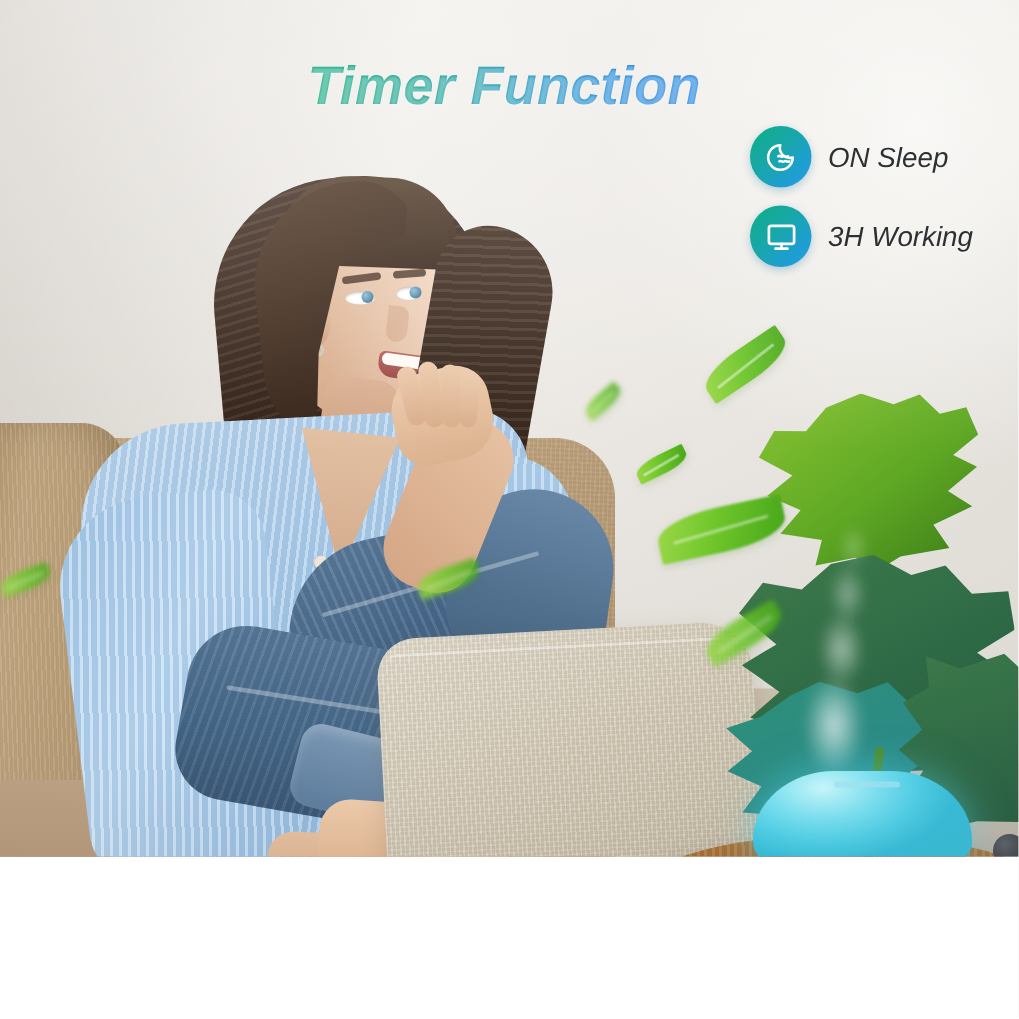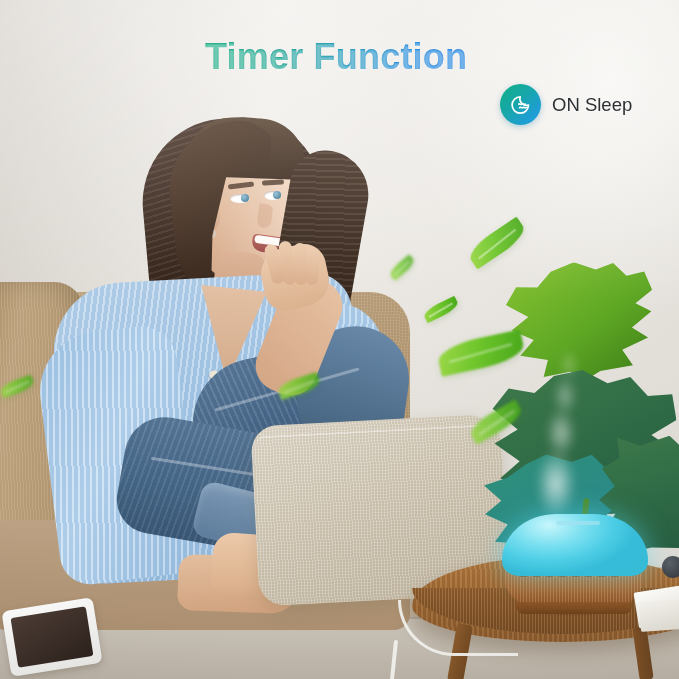--- a/index.html
+++ b/index.html
@@ -1,21 +1,21 @@
 <!DOCTYPE html>
 <html><head>
 <meta charset="utf-8">
 <title>Timer Function</title>
 <style>
   * { margin:0; padding:0; box-sizing:border-box; }
   html,body { width:679px; height:679px; overflow:hidden; background:#fff;
     font-family:"Liberation Sans","DejaVu Sans",sans-serif; }
 
-  #stage { position:relative; width:679px; height:679px; overflow:hidden;
-    background:#eceae6; }
+  #stage { position:relative; width:679px; height:571px; overflow:hidden;
+    background:#eceae6;font-style:italic; }
 
   
   .wall { position:absolute; left:0; top:0; width:679px; height:600px;
     background:
       radial-gradient(120% 90% at 22% 8%, #f4f2ef 0%, #eae7e2 55%, #dedbd5 100%);
   }
   .wall-shadow { position:absolute; left:0; top:0; width:300px; height:600px;
     background:linear-gradient(100deg, rgba(160,152,140,.30), rgba(160,152,140,0) 70%); }
   .wall-right-glow { position:absolute; right:0; top:0; width:340px; height:470px;
     background:radial-gradient(85% 70% at 80% 18%, #f7f6f3 0%, rgba(247,246,243,0) 72%); }
@@ -523,16 +523,26 @@
           <path d="M20.5 13A8.2 8.2 0 1 1 12.2 4.8a6.6 6.6 0 0 0 8.3 8.2z"></path>
           <path d="M10.8 12.2c1.1-1.1 2.2 1 3.3 0s2.2 1 3.3 0"></path>
           <path d="M11.6 15.6c1.1-1.1 2.2 1 3.3 0s2.2 1 3.3 0"></path>
         </svg>
       </div>
       <div class="feat-label">ON Sleep</div>
     </div>
 
 
 
+    <div class="feature-row">
+      <div class="feat-icon">
+        <svg width="26" height="26" viewBox="0 0 26 26" fill="none" stroke="#ffffff" stroke-width="1.8" stroke-linecap="round" stroke-linejoin="round">
+          <rect x="4.6" y="5.6" width="16.8" height="12" rx="1.6"></rect>
+          <path d="M13 17.6v3.2"></path>
+          <path d="M9 20.8h8"></path>
+        </svg>
+      </div>
+      <div class="feat-label">3H Working</div>
+    </div>
 
   </div>
 
 </div>
 
 </body></html>

